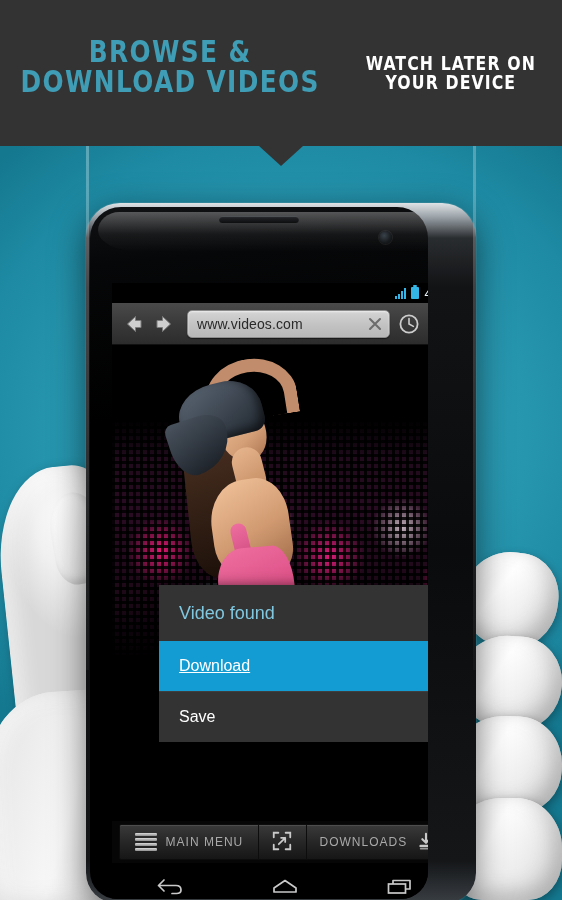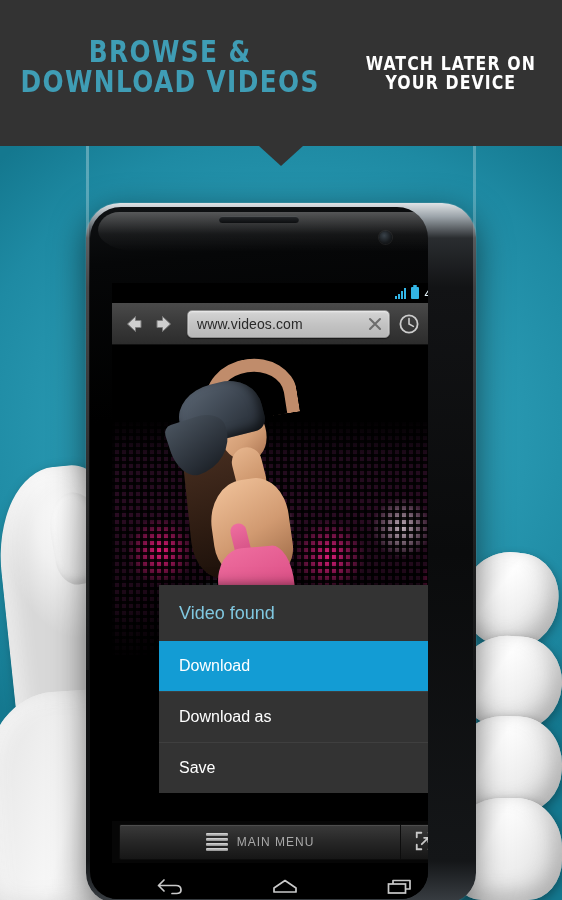--- a/index.html
+++ b/index.html
@@ -284,21 +284,21 @@
   #dialog-title{
     color:#80c8e0; font-size:18px;
     padding:18px 20px 17px 20px;
   }
   .dialog-item{
     font-size:16px; color:#ffffff;
     padding:16px 20px;
     border-top:1px solid #3f3f3f;
   }
   .dialog-item.selected{
-    background:#139cd4; border-top:none;
+    background:#139cd4; border-top:none;text-decoration:underline;
   }
 
   
   #app-toolbar{
     position:absolute; left:0; bottom:0; width:345px; height:42px;
     background:#060606;
     display:flex; align-items:center; justify-content:center;
   }
   #toolbar-inner{
     width:331px; height:36px; display:flex; align-items:stretch;
@@ -419,40 +419,49 @@
           <div id="dancer-brim"></div>
           <div id="dancer-shoulder"></div>
           <div id="dancer-strap"></div>
           <div id="dancer-top"></div>
         </div>
       </div>
 
       <div id="dialog">
         <div id="dialog-title">Video found</div>
         <div class="dialog-item selected">Download</div>
-        <div class="dialog-item">Download as</div>
         <div class="dialog-item">Save</div>
       </div>
 
       <div id="app-toolbar">
         <div id="toolbar-inner">
           <div id="tb-main-menu" class="tb-btn">
             <span id="hamburger-icon">
               <i></i>
                 <i></i>
                 <i></i>
                 <i></i>
             </span>
             <span>MAIN MENU</span>
           </div>
           <div id="tb-fullscreen" class="tb-btn">
             <span>
               <svg viewBox="0 0 24 24" width="22" height="22">
                 <path d="M3 8 L3 3 L8 3 M16 3 L21 3 L21 8 M21 16 L21 21 L16 21 M8 21 L3 21 L3 16" fill="none" stroke="#c9c9c9" stroke-width="2" stroke-linecap="round"></path>
                 <path d="M8.5 15.5 L15.5 8.5 M11 8.5 L15.5 8.5 L15.5 13" fill="none" stroke="#c9c9c9" stroke-width="1.9" stroke-linecap="round" stroke-linejoin="round"></path>
+              </svg>
+            </span>
+          </div>
+          <div id="tb-downloads" class="tb-btn">
+            <span>DOWNLOADS</span>
+            <span>
+              <svg viewBox="0 0 22 22" width="20" height="20">
+                <path d="M11 3 L11 12 M7 9 L11 13 L15 9" fill="none" stroke="#c9c9c9" stroke-width="2.3" stroke-linecap="round" stroke-linejoin="round"></path>
+                <path d="M5 16.5 L17 16.5" stroke="#c9c9c9" stroke-width="2.6" stroke-linecap="round"></path>
+                <path d="M5 19.5 L17 19.5" stroke="#9a9a9a" stroke-width="1.6" stroke-linecap="round"></path>
               </svg>
             </span>
           </div>
         </div>
       </div>
     </div>
 
     <div id="nav-bar">
       <span class="navkey">
         <svg viewBox="0 0 32 24" width="34" height="24">

